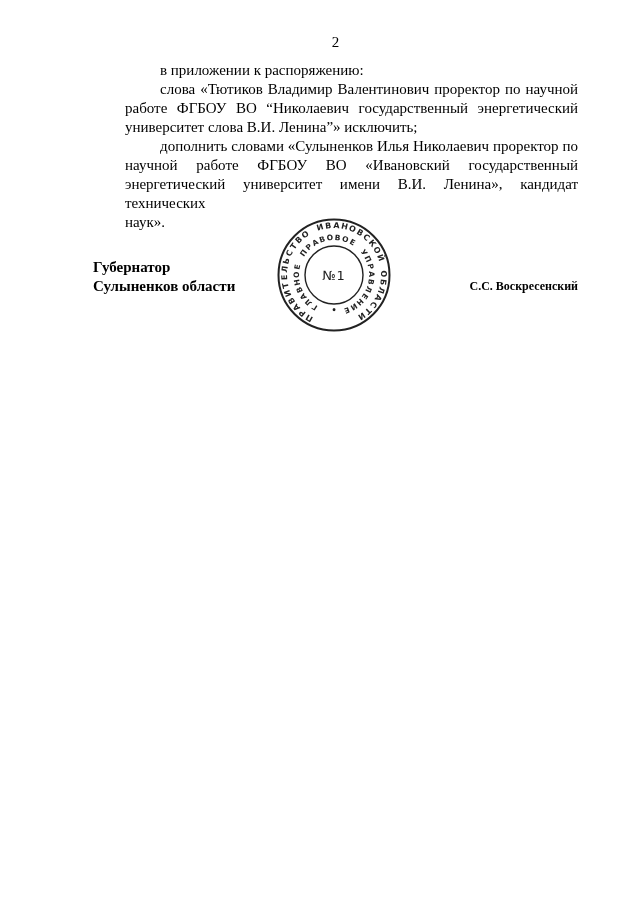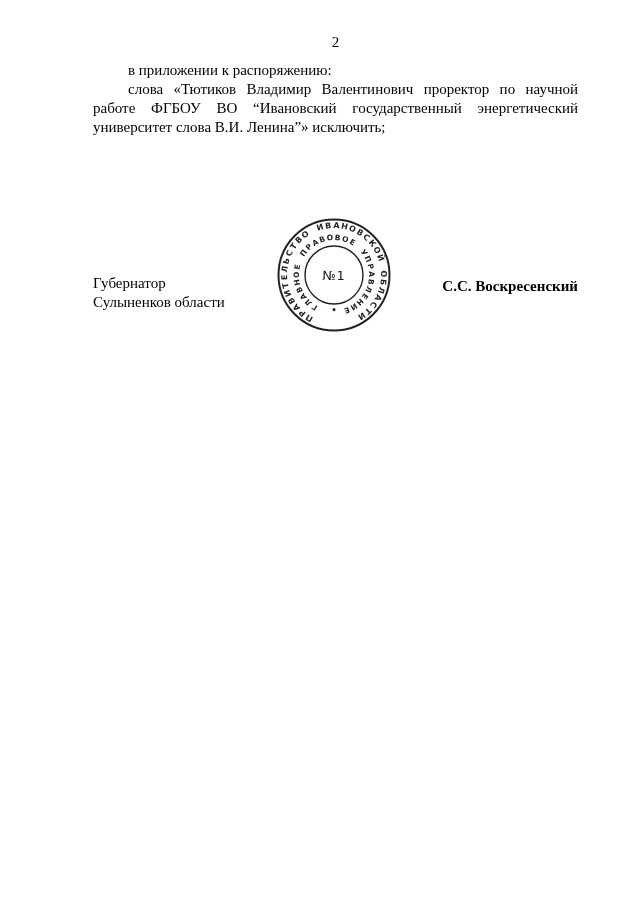--- a/index.html
+++ b/index.html
@@ -30,37 +30,38 @@
     left: 93px;
     top: 61px;
     width: 485px;
     font-size: 15px;
     line-height: 19px;
   }
   .para { margin: 0; padding: 0; }
   .tline {
     text-align: justify;
     text-align-last: justify;
+    margin-left: 32px;
   }
   .tline.first { text-indent: 35px; }
   .tline.last { text-align-last: left; }
 
   .sig-left {
     position: absolute;
     left: 93px;
-    top: 274px;
+    top: 258px;
     font-size: 15px;
     line-height: 19px;
-    font-weight: normal;
+    font-weight: bold;
   }
   .sig-name {
     position: absolute;
     right: 62px;
     top: 277px;
-    font-size: 15px;
+    font-size: 12px;
     line-height: 19px;
     font-weight: bold;
     text-align: center;
   }
 
   .stamp {
     position: absolute;
     left: 277px;
     top: 218px;
     width: 114px;
@@ -96,22 +97,28 @@
 <div class="page">
 
   <div class="page-number">2</div>
 
   <div class="content">
     <div class="para">
       <div class="tline first last">в приложении к распоряжению:</div>
     </div>
     <div class="para">
       <div class="tline first">слова «Тютиков Владимир Валентинович проректор по научной</div>
-      <div class="tline">работе ФГБОУ ВО “Ивановский государственный энергетический</div>
+      <div class="tline">работе ФГБОУ ВО “Николаевич государственный энергетический</div>
       <div class="tline last">университет слова В.И. Ленина”» исключить;</div>
+    </div>
+    <div class="para">
+      <div class="tline first">дополнить словами «Сулыненков Илья Николаевич проректор по</div>
+      <div class="tline">научной работе ФГБОУ ВО «Ивановский государственный</div>
+      <div class="tline">энергетический университет имени В.И. Ленина», кандидат технических</div>
+      <div class="tline last">наук».</div>
     </div>
   </div>
 
   <div class="sig-left">
     <div>Губернатор</div>
     <div>Сулыненков области</div>
   </div>
 
   <div class="sig-name">С.С. Воскресенский</div>
 

